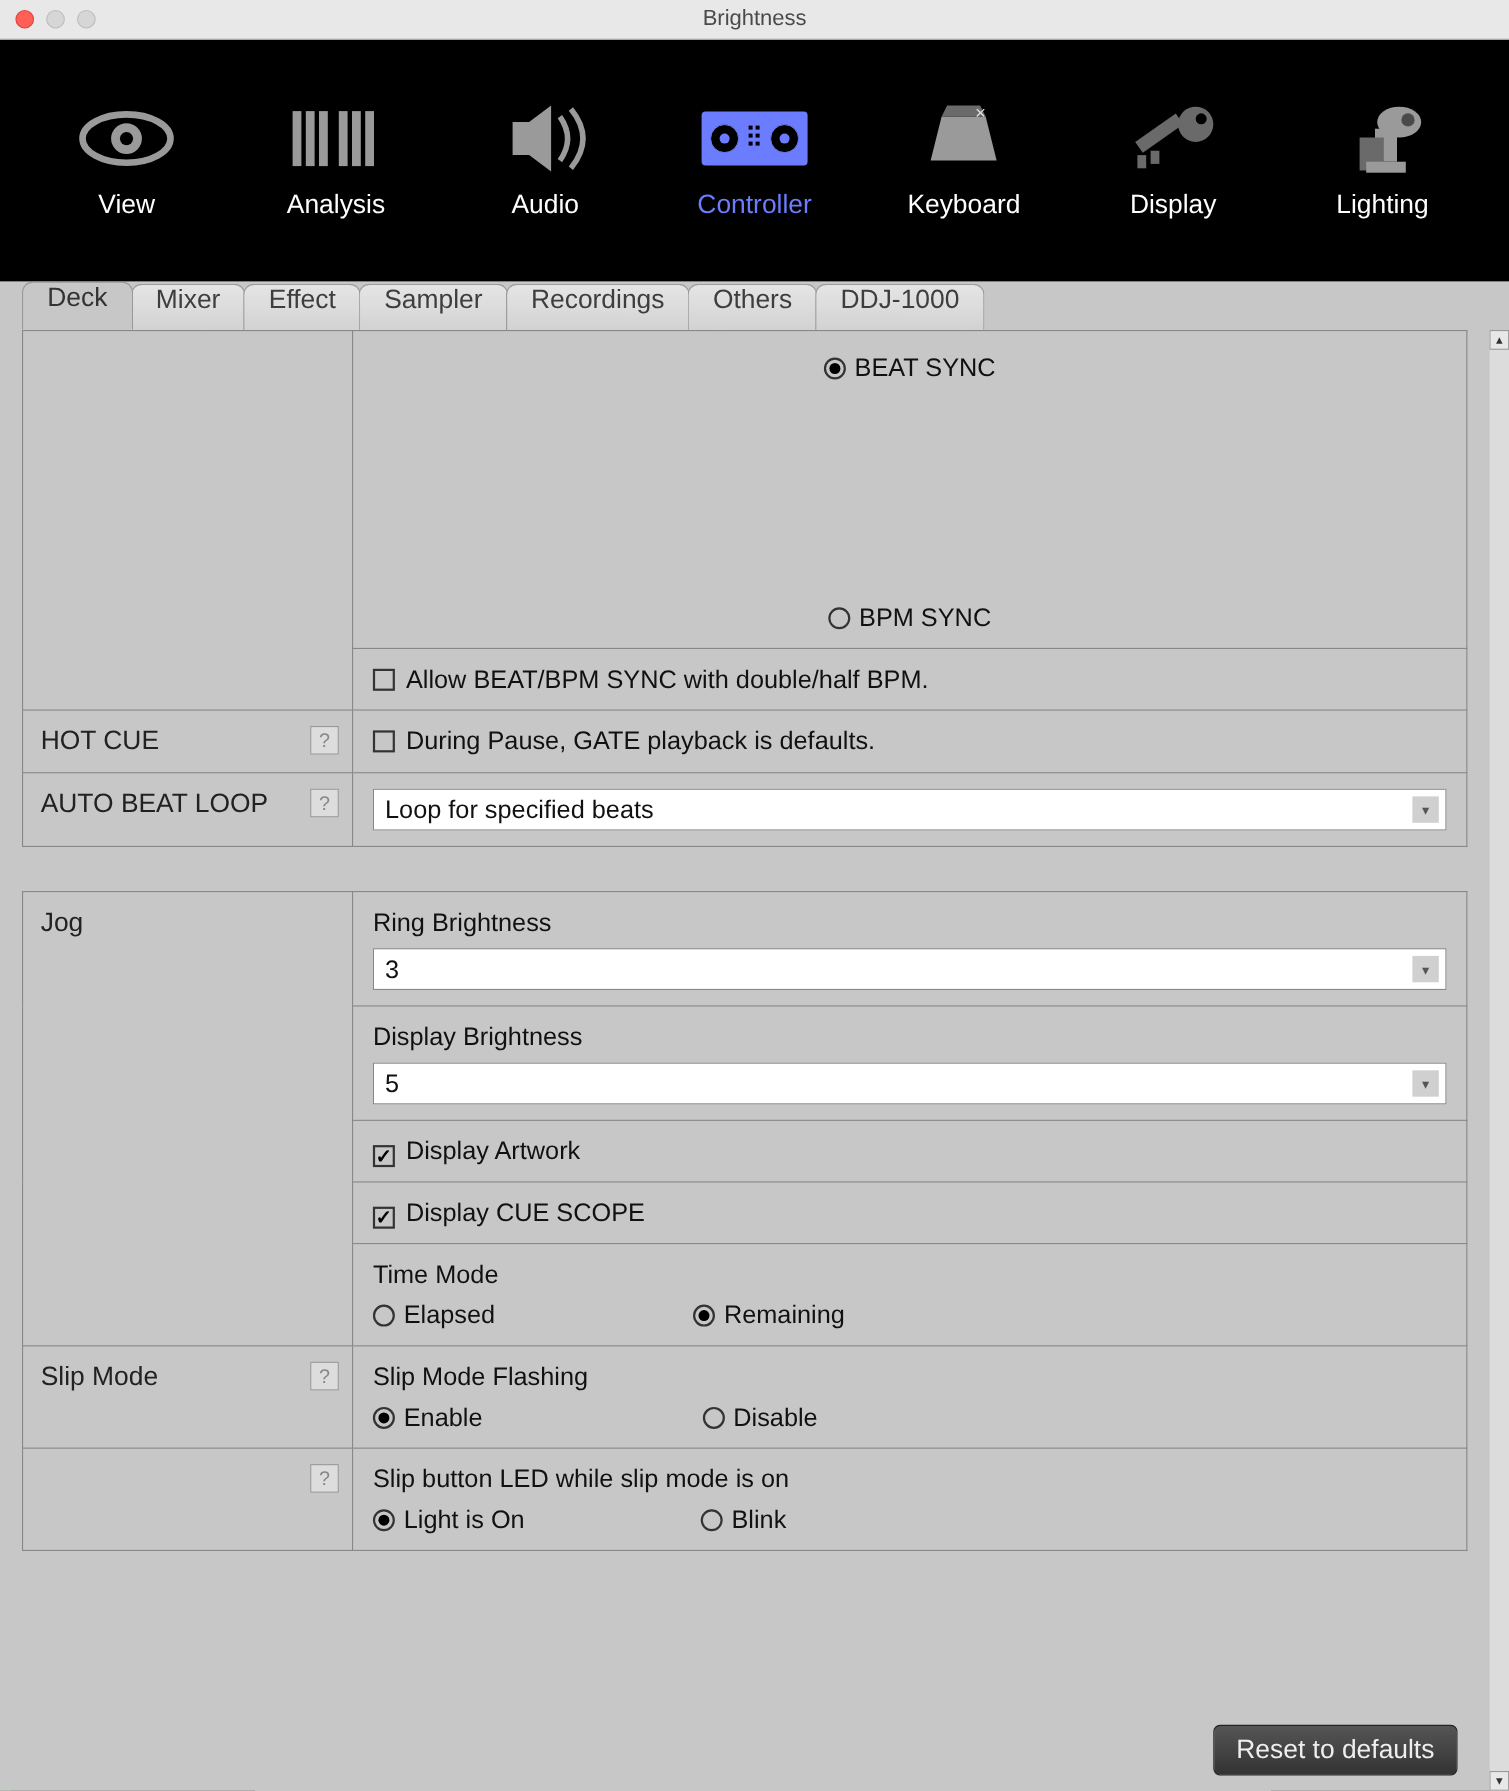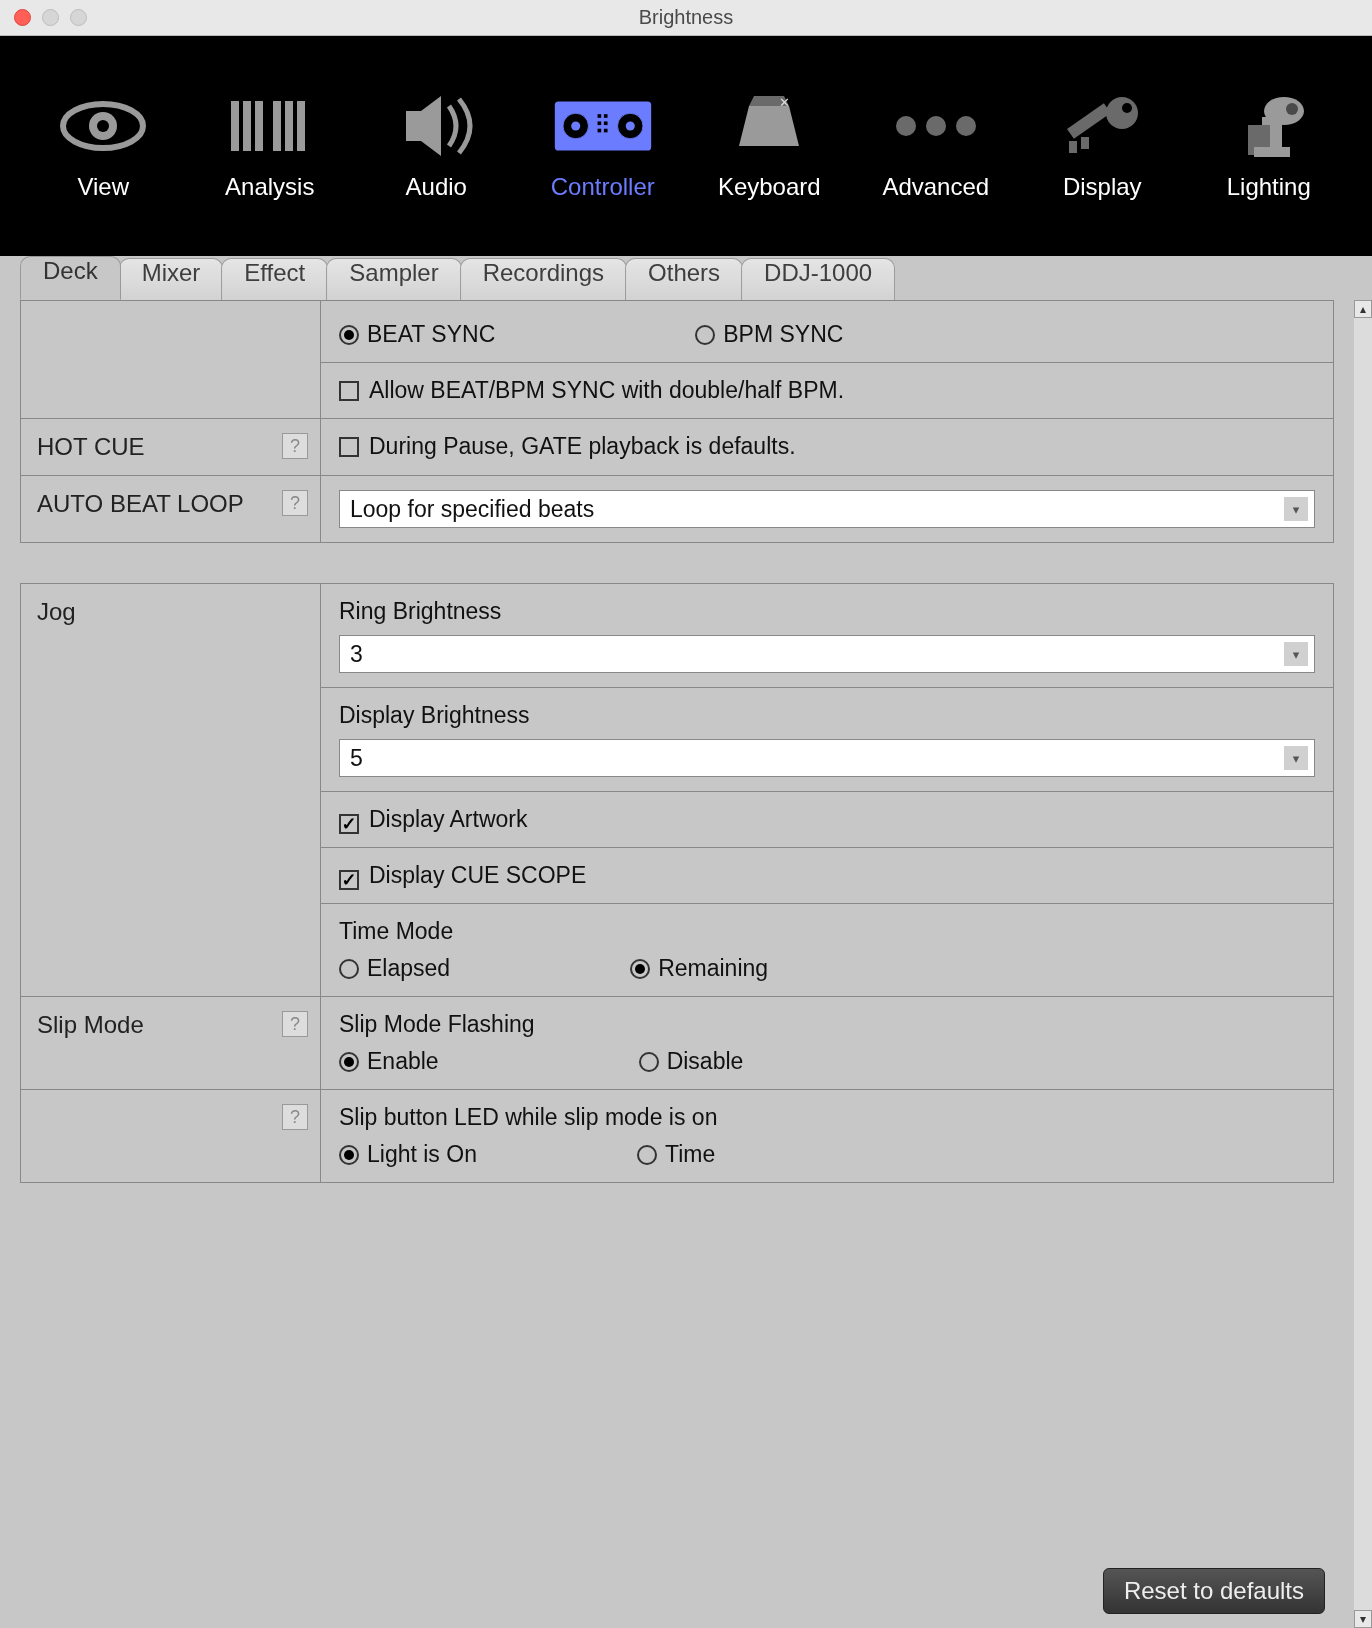--- a/index.html
+++ b/index.html
@@ -131,30 +131,20 @@
     <div class="tool-icon">
       <svg width="80" height="70" viewBox="0 0 80 70">
           <polygon points="10,55 70,55 60,15 20,15" fill="#9a9a9a"></polygon>
           <polygon points="20,15 60,15 55,5 25,5" fill="#6a6a6a"></polygon>
           <text x="50" y="16" font-size="13" fill="#ddd">✕</text>
         </svg>
     </div>
     <span class="tool-label">Keyboard</span>
   </div>
 
-  <div class="tool-item">
-    <div class="tool-icon">
-      <svg width="90" height="40" viewBox="0 0 90 40">
-          <circle cx="15" cy="20" r="10" fill="#6a6a6a"></circle>
-          <circle cx="45" cy="20" r="10" fill="#6a6a6a"></circle>
-          <circle cx="75" cy="20" r="10" fill="#6a6a6a"></circle>
-        </svg>
-    </div>
-    <span class="tool-label">Advanced</span>
-  </div>
 
   <div class="tool-item">
     <div class="tool-icon">
       <svg width="90" height="70" viewBox="0 0 90 70">
           <circle cx="65" cy="22" r="16" fill="#6a6a6a"></circle>
           <circle cx="70" cy="17" r="5" fill="#000"></circle>
           <rect x="10" y="38" width="45" height="12" transform="rotate(-35 10 38)" fill="#6a6a6a"></rect>
           <rect x="12" y="50" width="8" height="12" fill="#6a6a6a"></rect>
           <rect x="24" y="46" width="8" height="12" fill="#6a6a6a"></rect>
         </svg>
@@ -207,21 +197,21 @@
     <div class="scroll-arrow bottom">▾</div>
   </div>
 
   <div class="content">
 
     <table class="settings-table">
       <tbody>
           <tr>
         <td class="row-label" rowspan="2"></td>
         <td class="row-content">
-          <div class="radio-line" style="gap:200px;">
+          <div class="radio-line" style="gap:200px;flex-direction:column;">
             <div class="opt">
                   <span class="radio-dot filled"></span>
                   <span>BEAT SYNC</span>
                 </div>
             <div class="opt">
                   <span class="radio-dot"></span>
                   <span>BPM SYNC</span>
                 </div>
           </div>
         </td>
@@ -329,21 +319,21 @@
         </td>
         <td class="row-content">
           <span class="field-label">Slip button LED while slip mode is on</span>
           <div class="radio-line" style="gap:160px;">
             <div class="opt">
                   <span class="radio-dot filled"></span>
                   <span>Light is On</span>
                 </div>
             <div class="opt">
                   <span class="radio-dot"></span>
-                  <span>Time</span>
+                  <span>Blink</span>
                 </div>
           </div>
         </td>
       </tr>
     </tbody>
       </table>
 
     <button class="reset-btn"><span>Reset to defaults</span></button>
   </div>
 </div>

